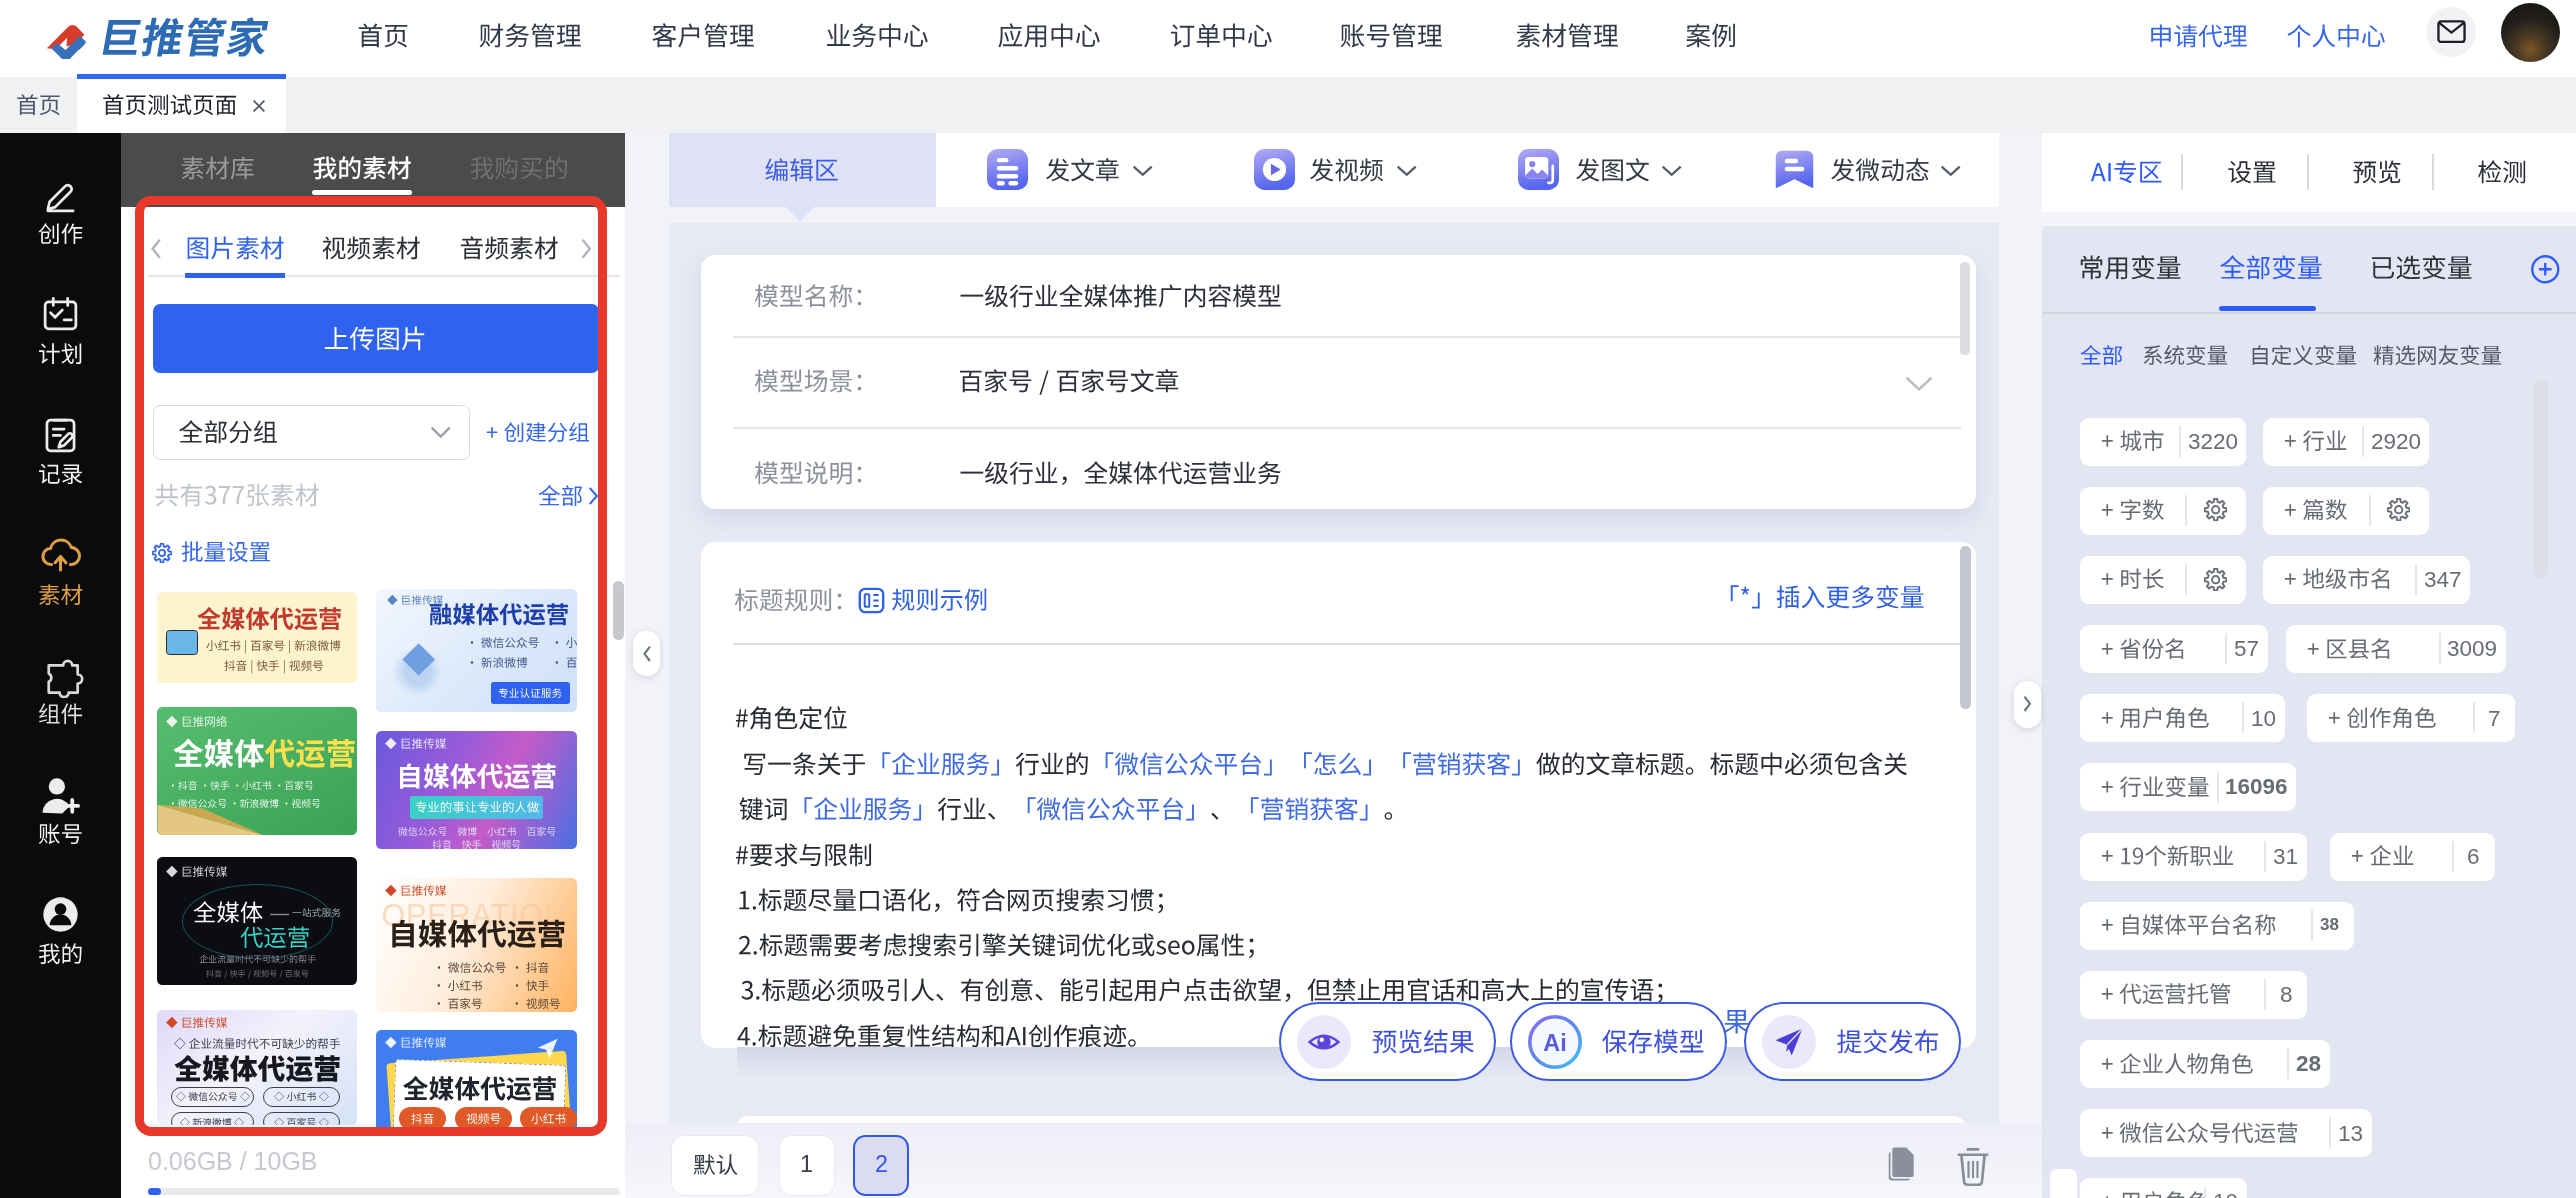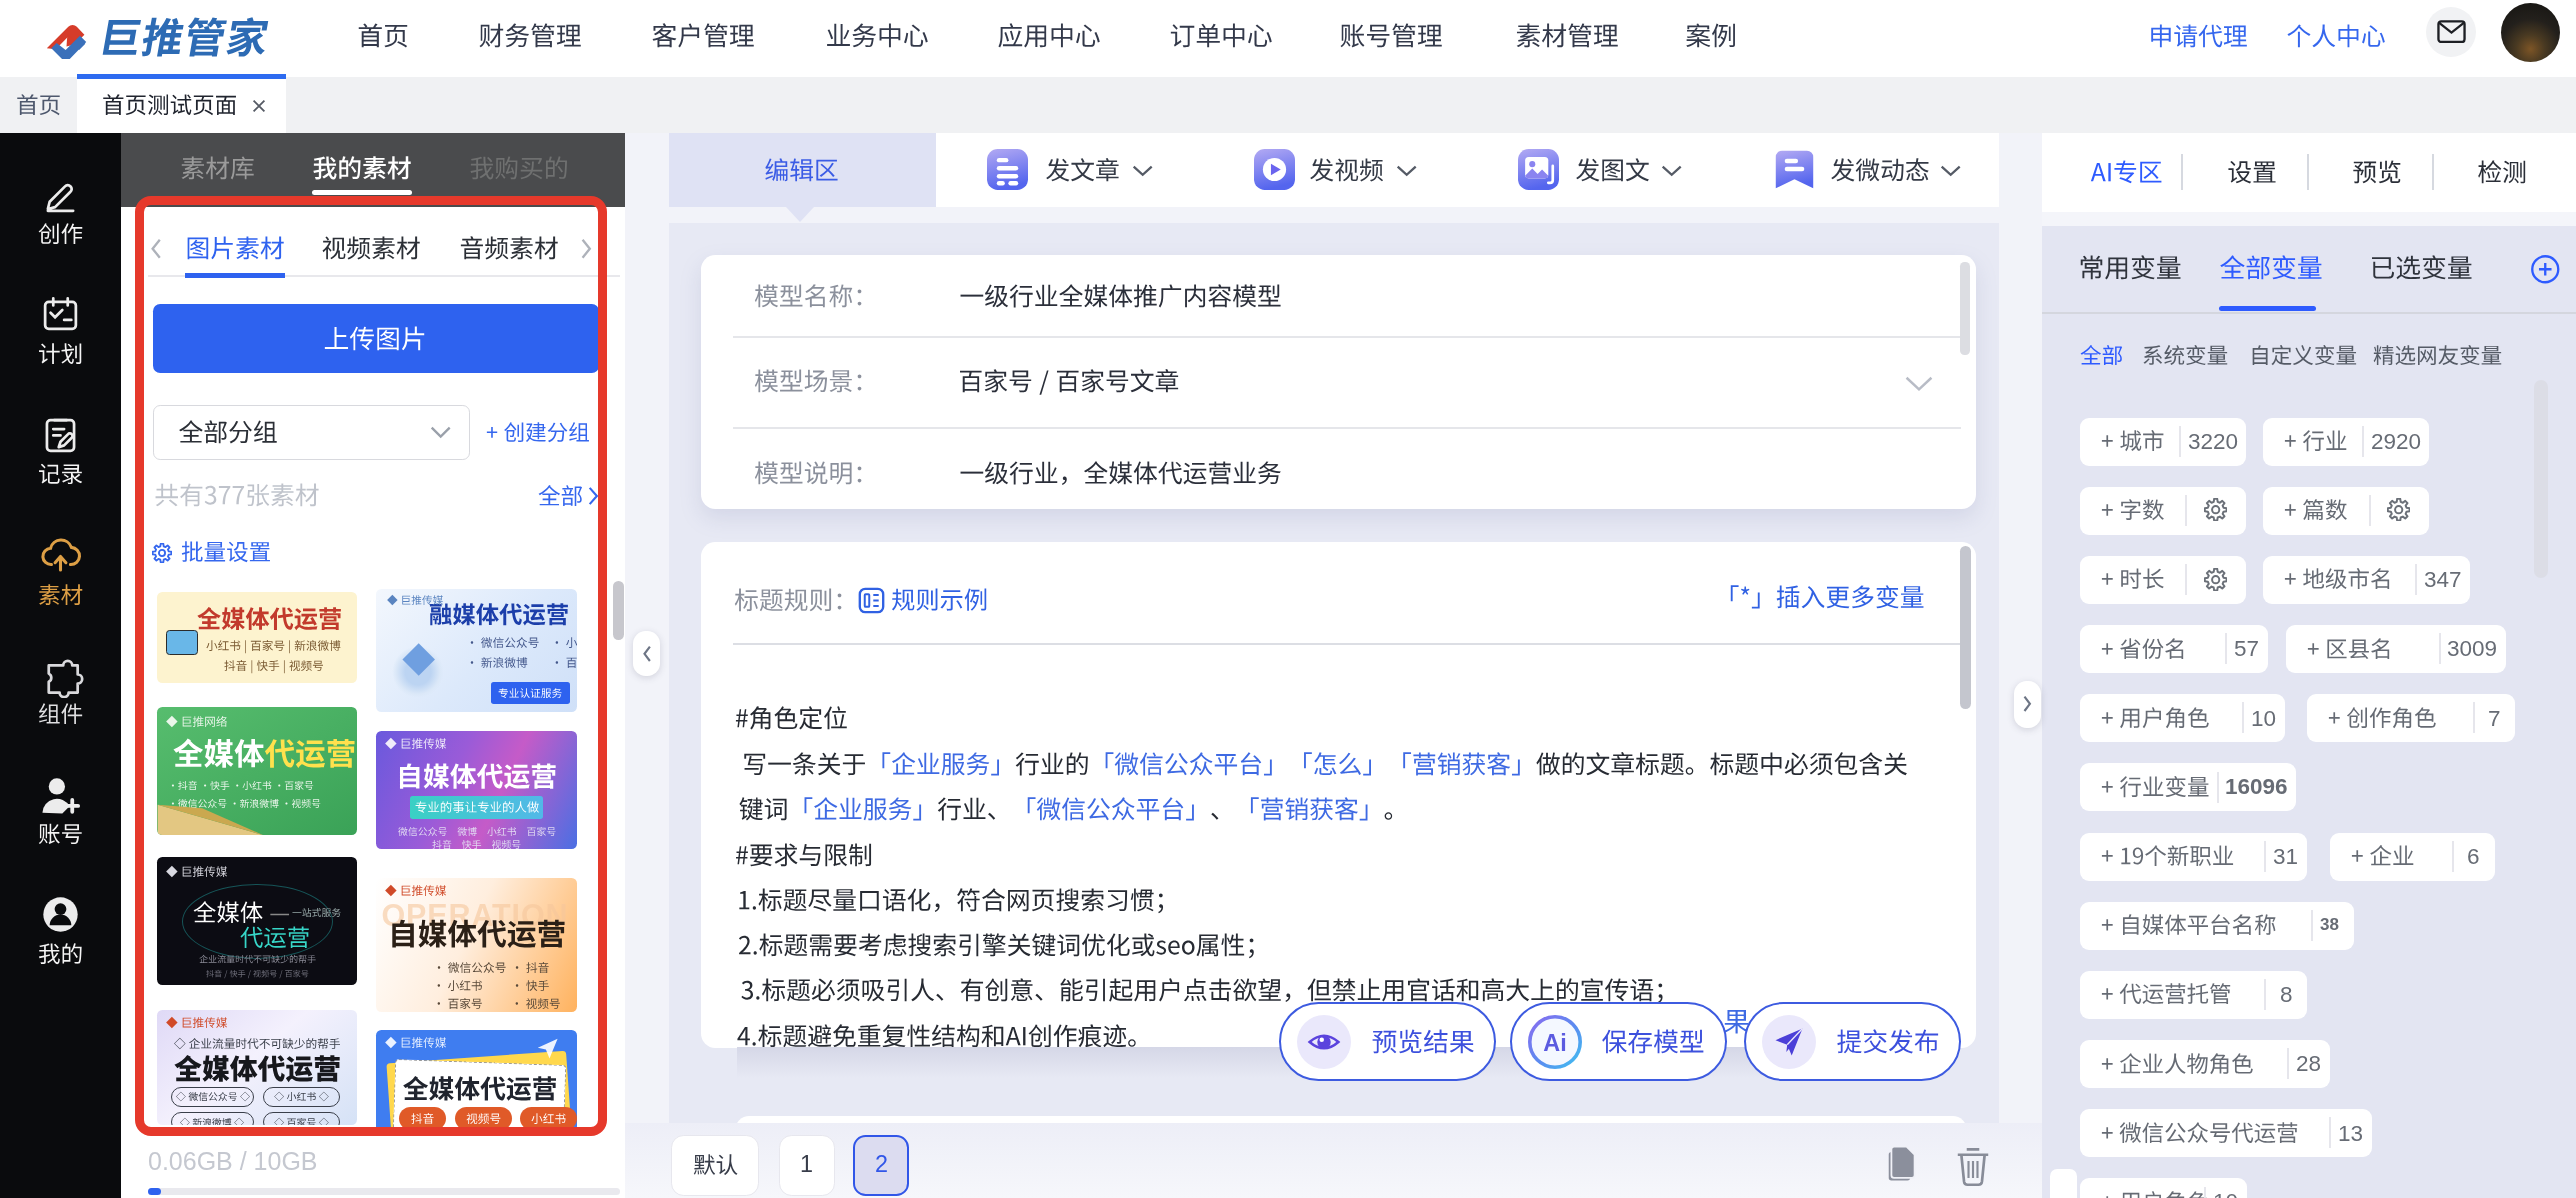--- a/index.html
+++ b/index.html
@@ -937,21 +937,21 @@
 <div class="a" style="left:376px;top:878px;width:201px;height:134px;border-radius:5.4px;overflow:hidden;background:linear-gradient(115deg,#ffffff 0%,#ffeede 45%,#ffb25e 100%)">
     <svg class="t" style="left:9px;top:5.8px;fill:#d04a28" width="63" height="14.4" viewBox="0 0 70 16">
       <g transform="translate(0,12.2) scale(0.06500,-0.06500)">
         <use href="#q2s"></use>
         <use href="#q2t" x="252"></use>
         <use href="#q2u" x="452"></use>
         <use href="#q1k" x="652"></use>
         <use href="#q2v" x="852"></use>
       </g>
     </svg>
-    <div class="a" style="left:5.4px;top:20px;font-size:30.5px;font-weight:700;color:#f6c79c;opacity:.6;letter-spacing:0.9px">OPERATION</div>
+    <div class="a" style="left:5.4px;top:20px;font-size:30.5px;font-weight:400;color:#f6c79c;opacity:.6;letter-spacing:0.9px">OPERATION</div>
     <svg class="t" style="left:11.7px;top:39px;fill:#2b2017" width="180" height="37" viewBox="0 0 200 41">
       <g transform="translate(0,31.0) scale(0.16500,-0.16500)">
         <use href="#q2y"></use>
         <use href="#q20" x="200"></use>
         <use href="#q21" x="400"></use>
         <use href="#q22" x="600"></use>
         <use href="#q23" x="800"></use>
         <use href="#q24" x="1000"></use>
       </g>
     </svg>
@@ -1980,21 +1980,21 @@
       <use href="#q1o"></use>
       <use href="#q39" x="163"></use>
       <use href="#qc" x="363"></use>
       <use href="#qt" x="563"></use>
       <use href="#q7v" x="763"></use>
       <use href="#q4q" x="963"></use>
       <use href="#q4r" x="1163"></use>
     </g>
   </svg>
 <div class="a" style="left:2287px;top:1048px;width:1.8px;height:31px;background:#e6e6ec"></div>
-<div class="a" style="left:2296px;top:1053px;font-size:22.5px;line-height:22.5px;color:#676c75;font-weight:400;white-space:nowrap">28</div>
+<div class="a" style="left:2296px;top:1053px;font-size:22.5px;line-height:22.5px;color:#676c75;font-weight:700;white-space:nowrap">28</div>
 <div class="a" style="left:2080px;top:1109px;width:292px;height:48px;background:#fff;border-radius:9px"></div>
 <svg class="t" style="left:2101px;top:1120px;fill:#666b74" width="199" height="28" viewBox="0 0 222 31">
     <g transform="translate(0,23.5) scale(0.12500,-0.12500)">
       <use href="#q1o"></use>
       <use href="#q2d" x="163"></use>
       <use href="#q2k" x="363"></use>
       <use href="#q2l" x="563"></use>
       <use href="#q2m" x="763"></use>
       <use href="#qk" x="963"></use>
       <use href="#qr" x="1163"></use>

